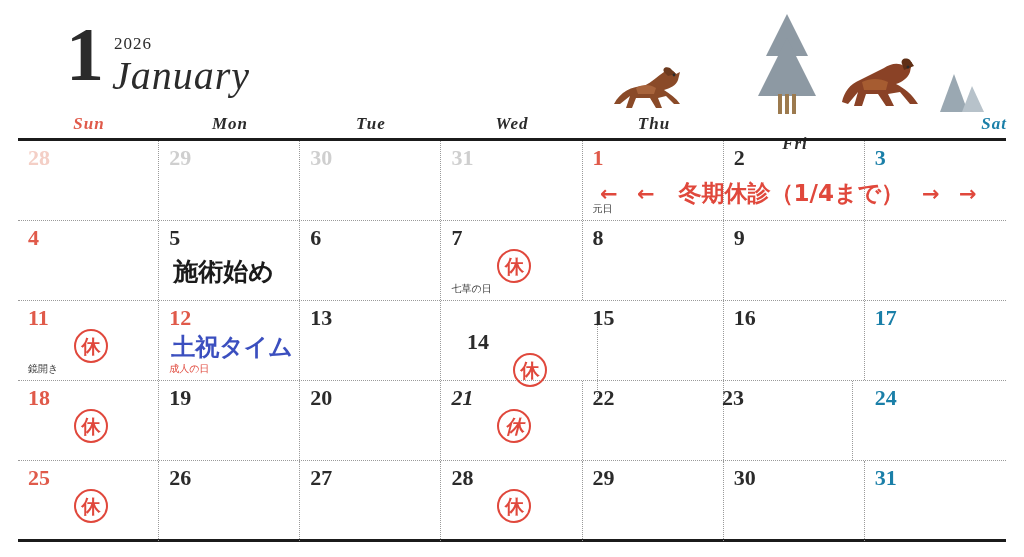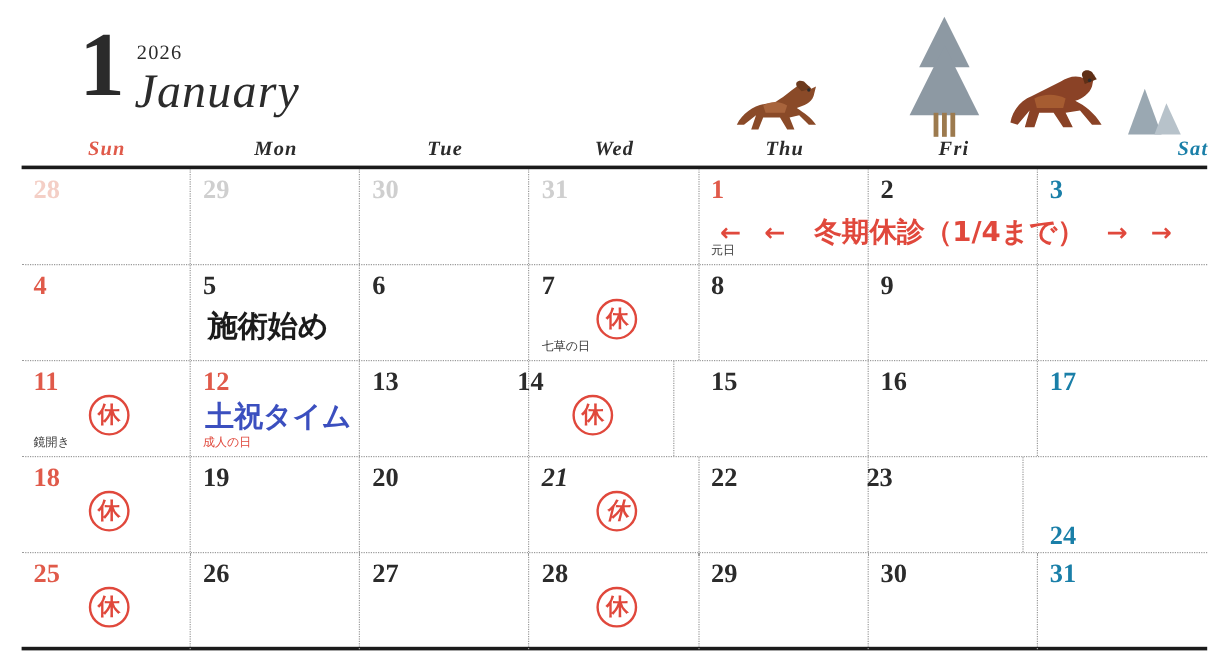--- a/index.html
+++ b/index.html
@@ -210,21 +210,21 @@
     <path d="M34 14 L46 40 L24 40 Z" fill="#b7c2ca"></path>
   </svg>
 </div>
 
 <div class="weekdays">
   <div class="wd sun" style="left:0px;">Sun</div>
   <div class="wd" style="left:141px;">Mon</div>
   <div class="wd" style="left:282px;">Tue</div>
   <div class="wd" style="left:423px;">Wed</div>
   <div class="wd" style="left:565px;">Thu</div>
-  <div class="wd" style="left:706px;">Fri</div>
+  <div class="wd" style="left:706px;margin-top:20px;">Fri</div>
   <div class="wd sat" style="left:847px;text-align:right;">Sat</div>
 </div>
 
 <div class="grid">
 
   <div class="row">
     <div class="cell" style="left:0px;">
       <div class="daynum out sun">28</div>
     </div>
     <div class="cell" style="left:141.14px;">
@@ -279,21 +279,21 @@
       <div class="note">鏡開き</div>
     </div>
     <div class="cell" style="left:141.14px;">
       <div class="daynum sun">12</div>
       <div class="bignote blue" style="left:12px; top:30px;">土祝タイム</div>
       <div class="note" style="color:#e0483c;">成人の日</div>
     </div>
     <div class="cell" style="left:282.28px;">
       <div class="daynum">13</div>
     </div>
-    <div class="cell" style="left:403px;">
+    <div class="cell" style="left:439px;margin-top:24px;">
       <div class="daynum">14</div>
       <div class="stamp">休</div>
     </div>
     <div class="cell" style="left:564.56px;">
       <div class="daynum">15</div>
     </div>
     <div class="cell" style="left:705.70px;">
       <div class="daynum">16</div>
     </div>
     <div class="cell last" style="left:846.84px;">
@@ -315,21 +315,21 @@
     <div class="cell" style="left:423.42px;font-style:italic;">
       <div class="daynum">21</div>
       <div class="stamp">休</div>
     </div>
     <div class="cell" style="left:564.56px;">
       <div class="daynum">22</div>
     </div>
     <div class="cell" style="left:694px;">
       <div class="daynum">23</div>
     </div>
-    <div class="cell last" style="left:846.84px;margin-top:48px;">
+    <div class="cell last" style="left:846.84px;">
       <div class="daynum sat">24</div>
     </div>
   </div>
 
   <div class="row last">
     <div class="cell" style="left:0px;">
       <div class="daynum sun">25</div>
       <div class="stamp">休</div>
     </div>
     <div class="cell" style="left:141.14px;">

